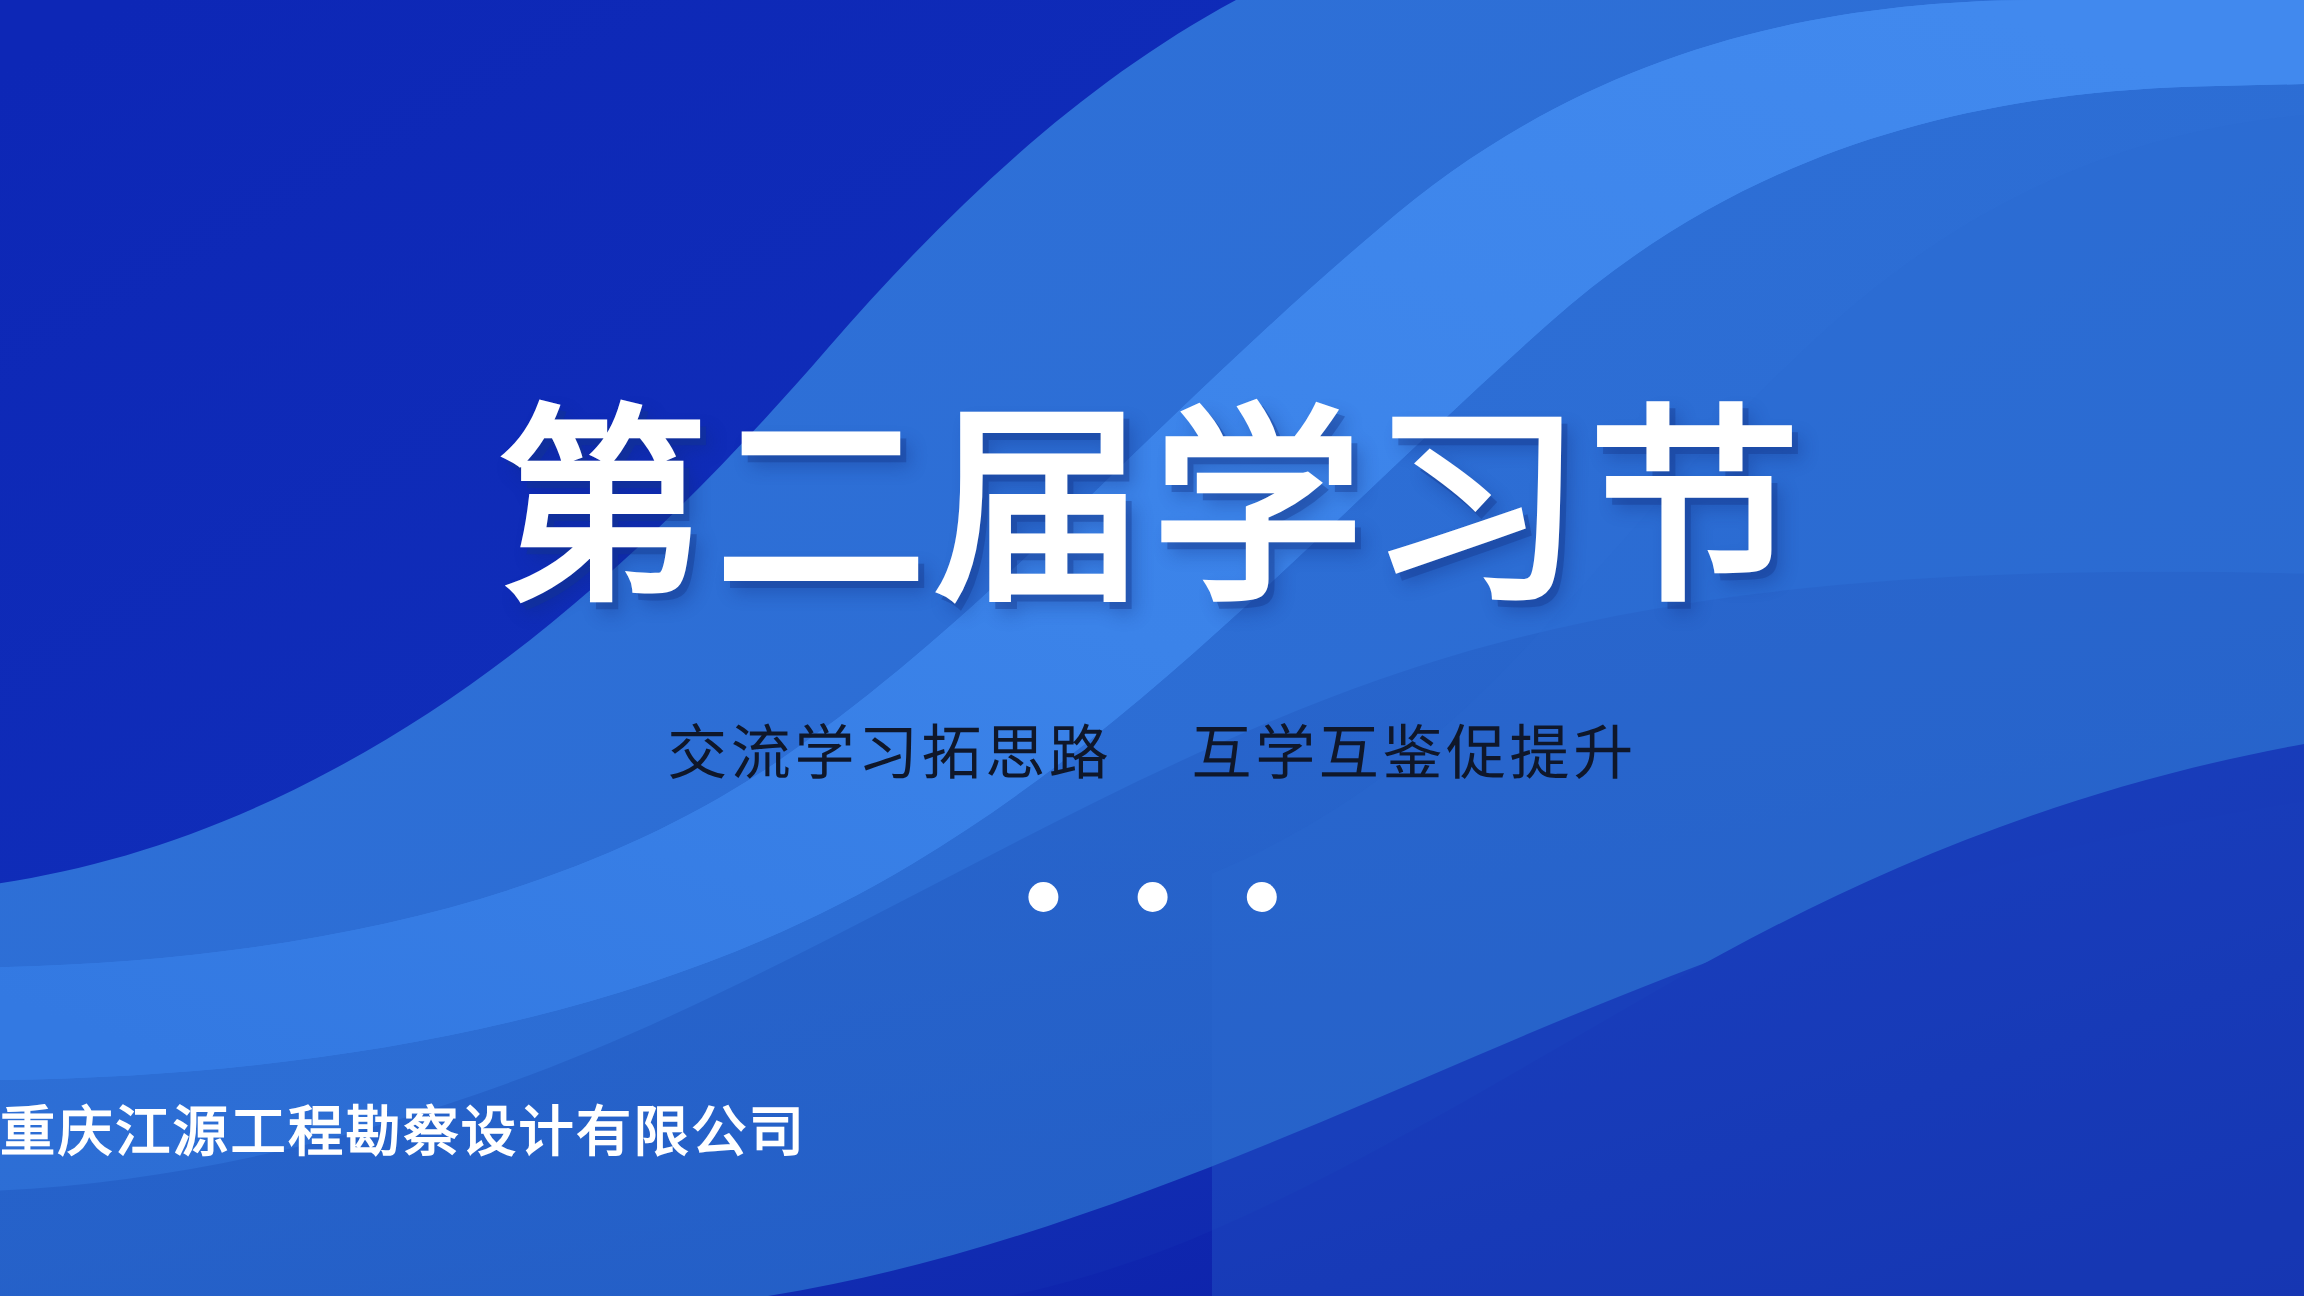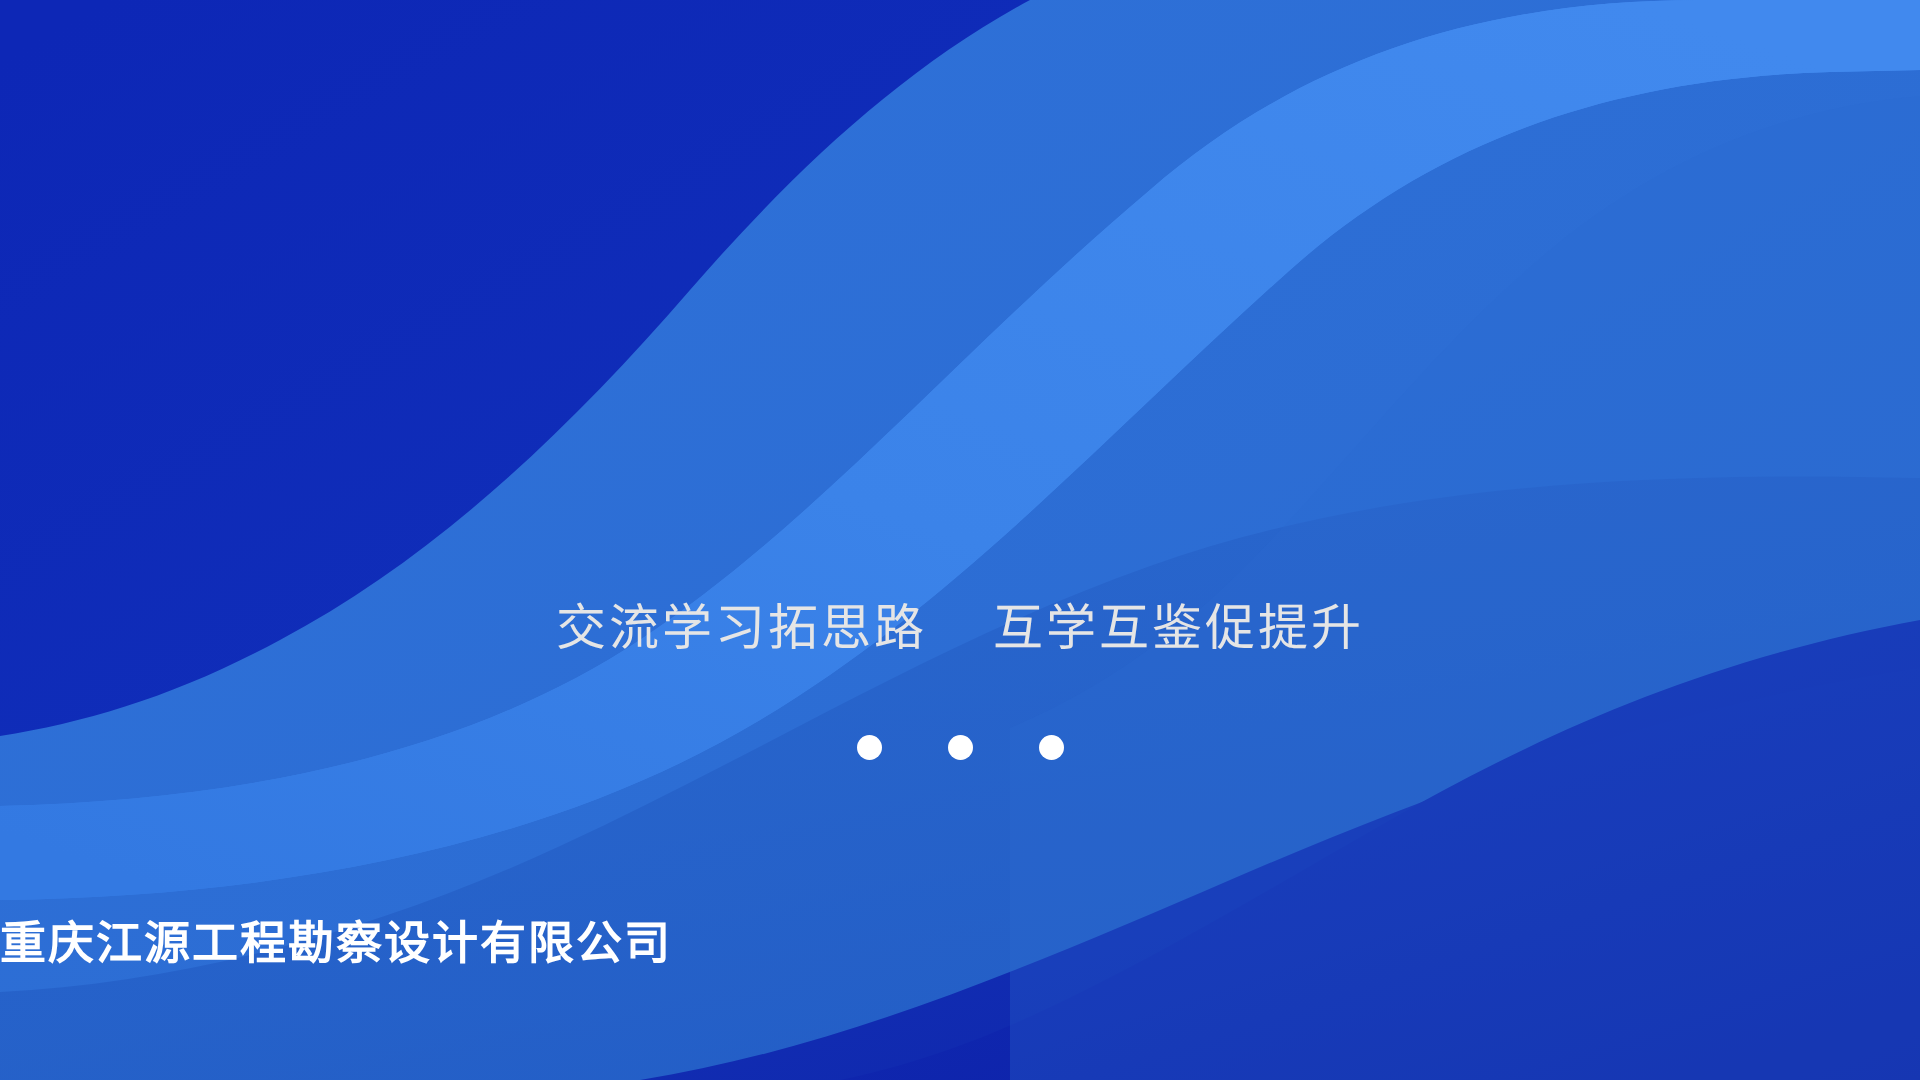--- a/index.html
+++ b/index.html
@@ -70,21 +70,21 @@
     left: 0;
     width: 1920px;
     text-align: center;
   }
 
   .subtitle {
     font-family: "DejaVu Sans", "Liberation Sans", sans-serif;
     font-weight: 400;
     font-size: 50px;
     line-height: 1.2;
-    color: #e5e5e5;
+    color: #0f172a;
     letter-spacing: 3px;
     margin: 0;
     white-space: nowrap;
   }
   .subtitle .gap {
     display: inline-block;
     width: 66px;
   }
 
   .dots-row {
@@ -201,20 +201,23 @@
 
     <path d="M 1920 96
              C 1760 110, 1630 176, 1520 276
              C 1420 366, 1340 470, 1252 560
              C 1180 634, 1100 690, 1010 728
              L 1010 1080 L 1920 1080 Z" fill="#2b6ad0" opacity="0.32"></path>
   </svg>
 
   <div class="content">
 
+    <div class="title-block">
+      <h1 class="main-title">第二届学习节</h1>
+    </div>
 
     <div class="subtitle-block">
       <p class="subtitle"><span>交流学习拓思路</span><span class="gap"></span><span>互学互鉴促提升</span></p>
     </div>
 
     <div class="dots-row">
       <span class="dot"></span>
       <span class="dot"></span>
       <span class="dot"></span>
     </div>

